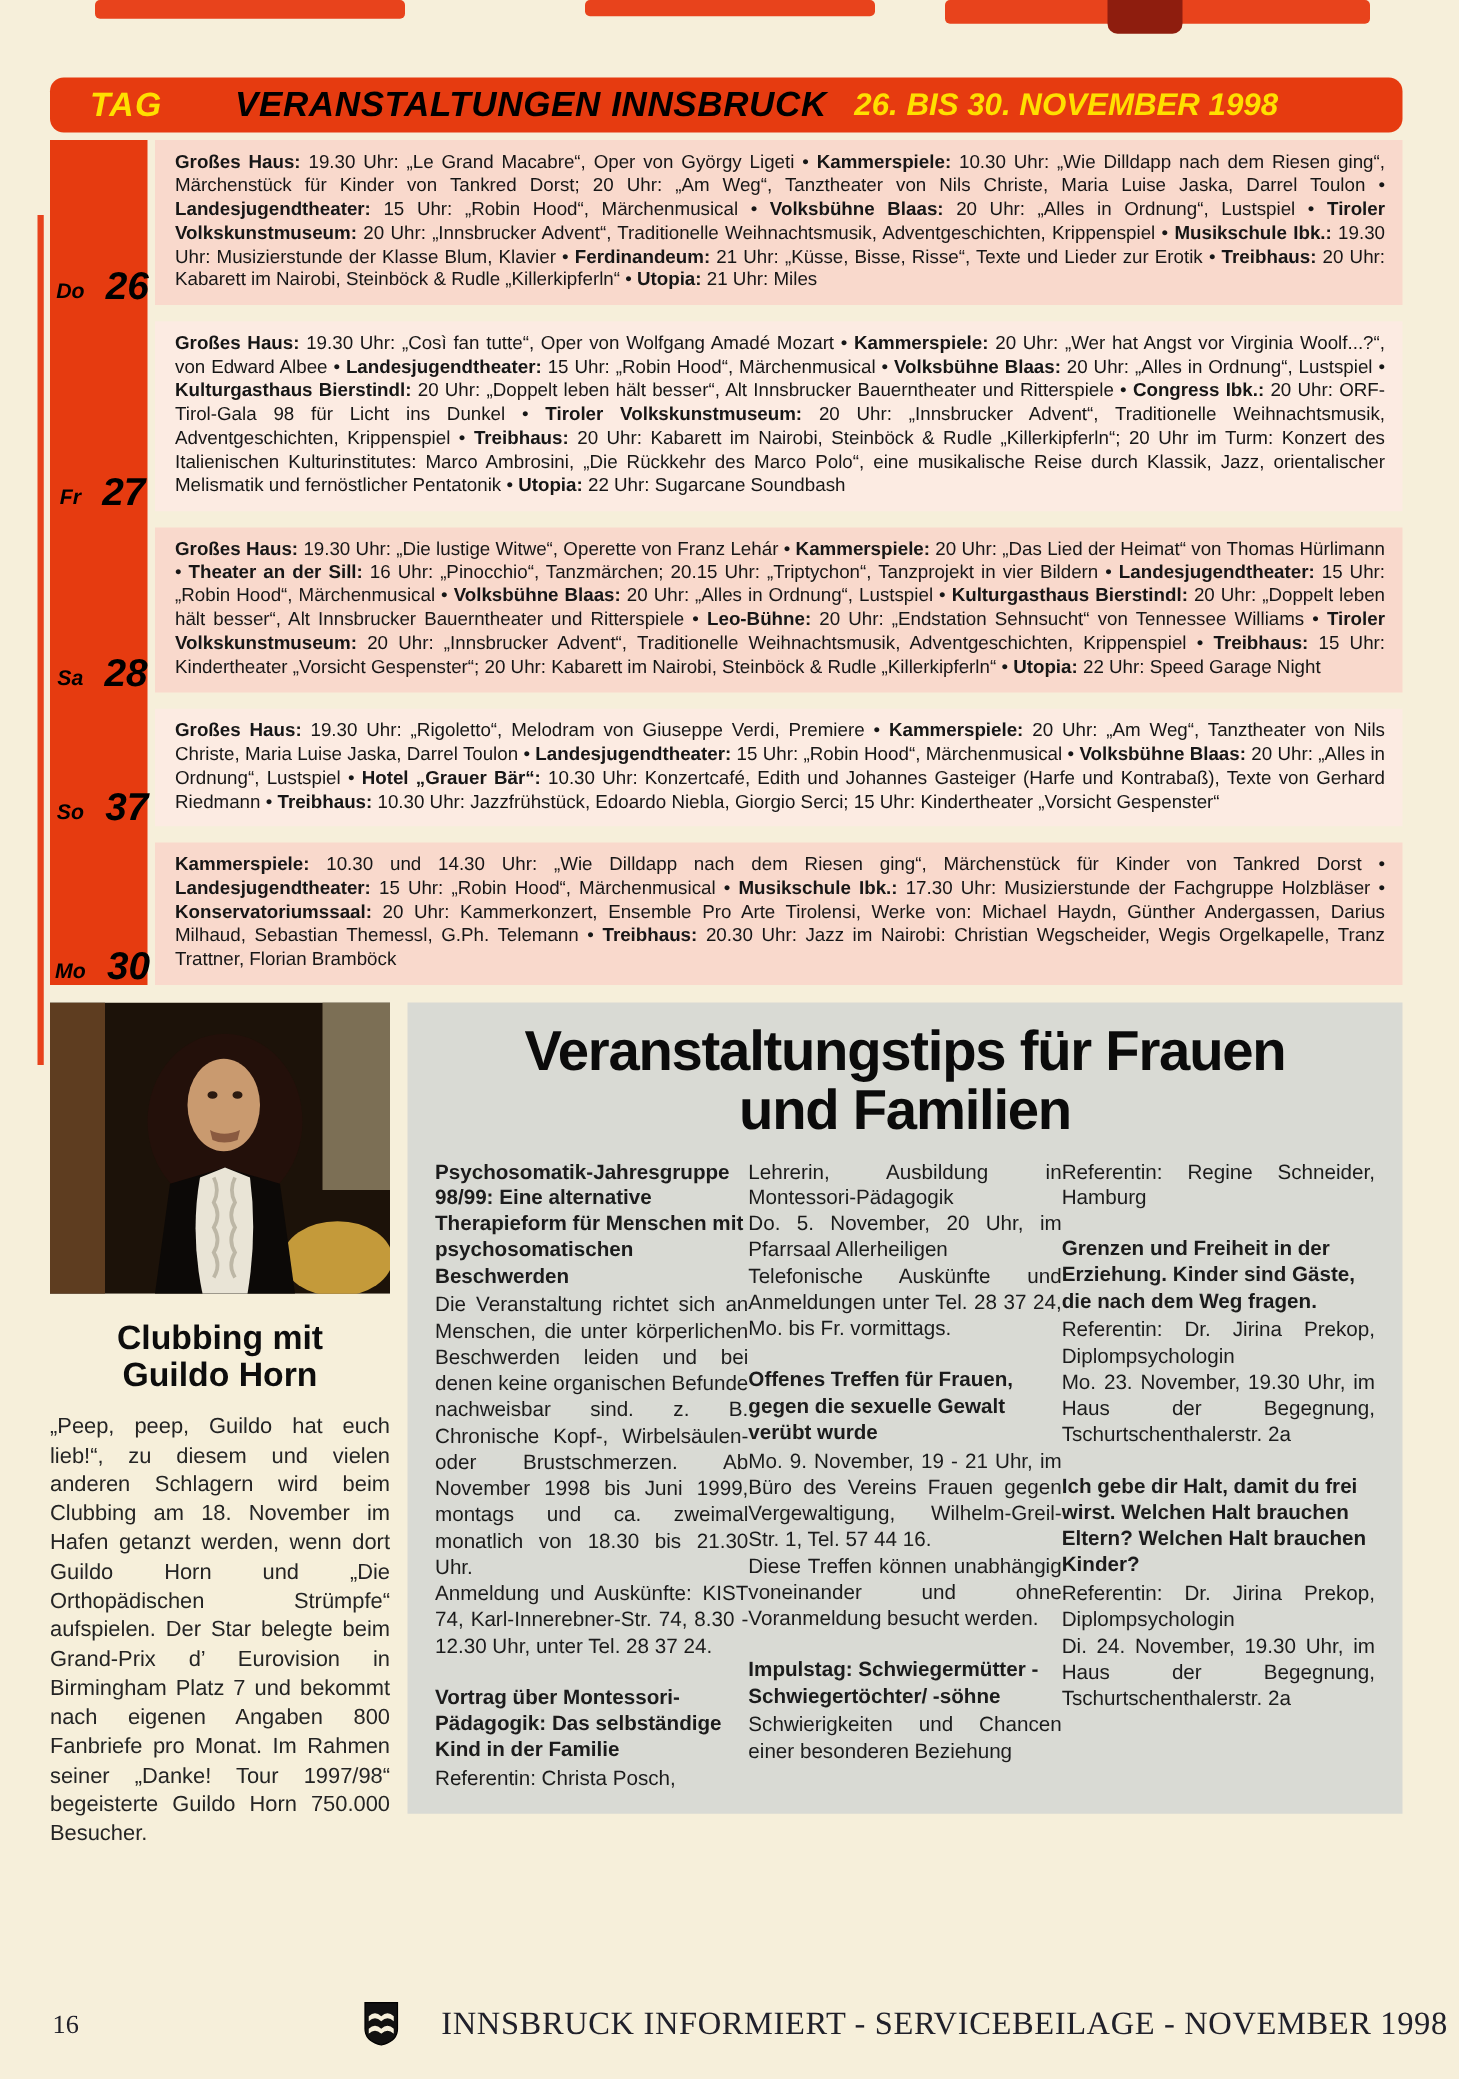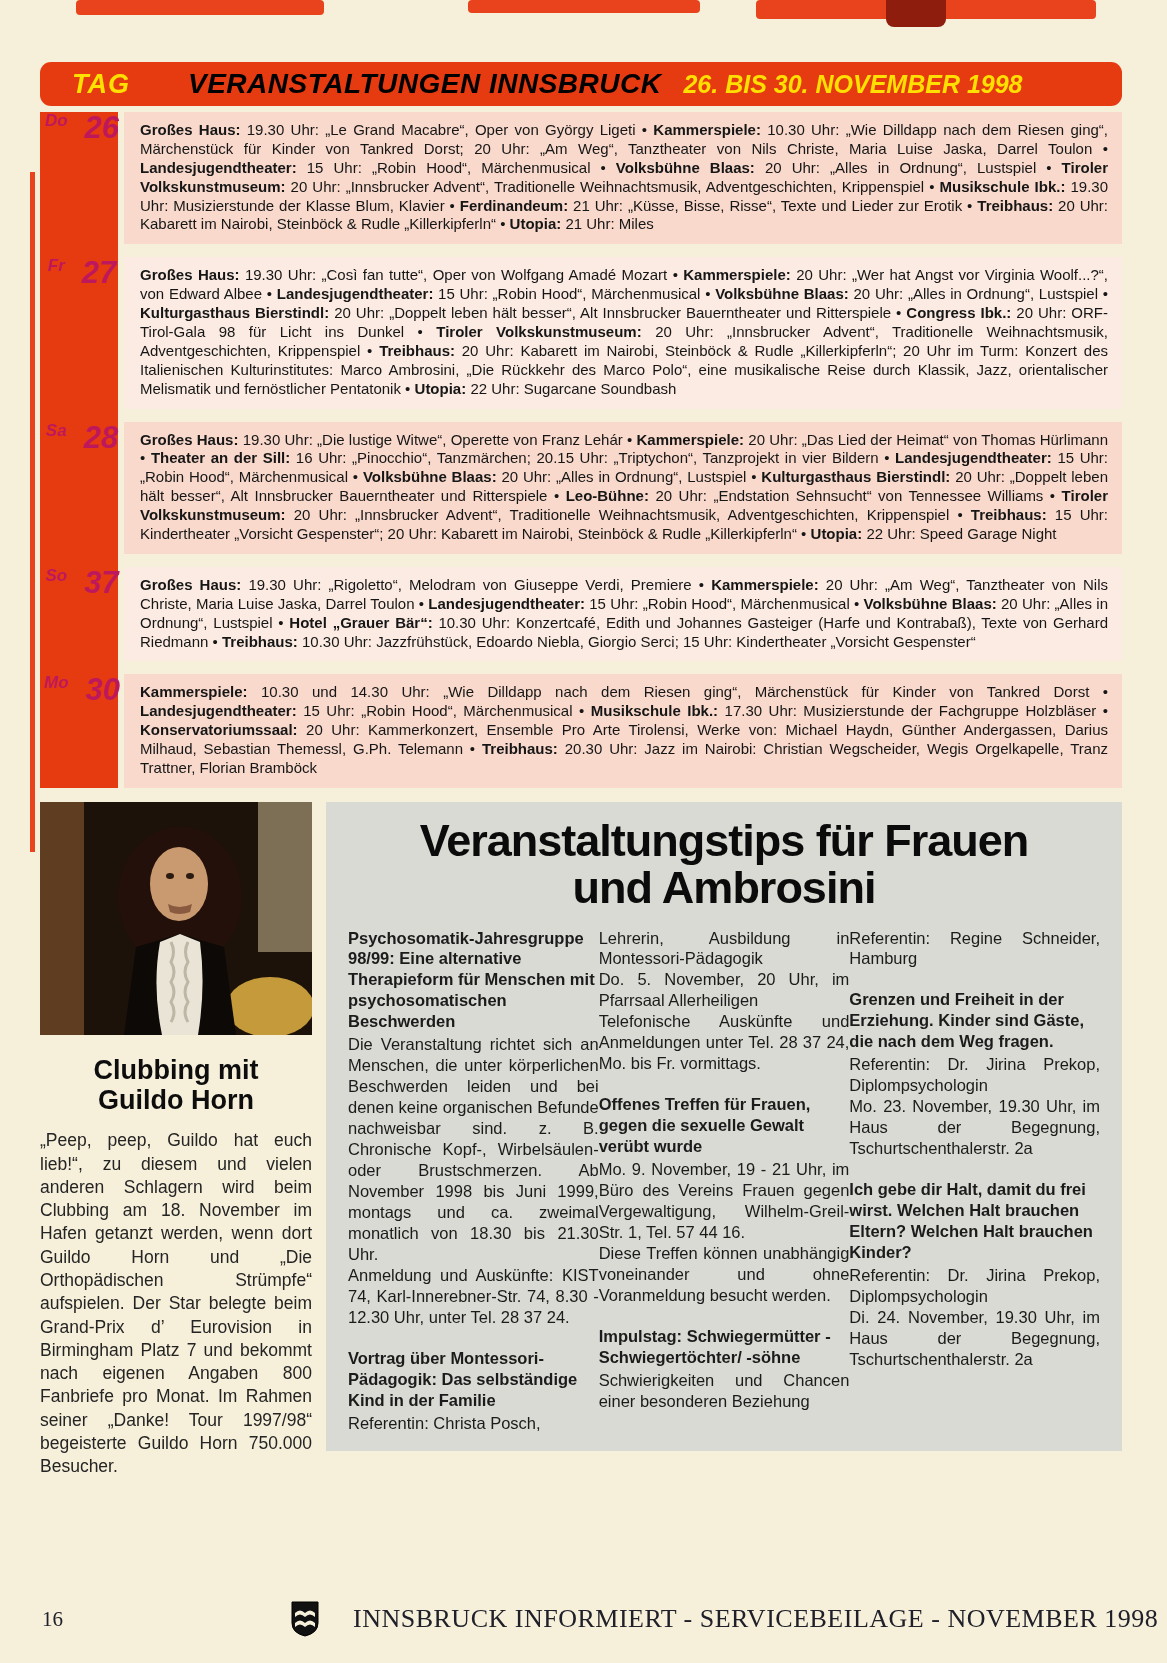--- a/index.html
+++ b/index.html
@@ -27,22 +27,22 @@
   .hdr-tag{color:#ffe000;font-size:27px;margin-left:32px;letter-spacing:1px;}
   .hdr-title{color:#000000;font-size:28px;margin-left:58px;letter-spacing:.5px;white-space:nowrap;}
   .hdr-date{color:#ffe000;font-size:25px;margin-left:22px;white-space:nowrap;}
 
   
   .events{position:relative;margin-top:6px;}
   .red-strip{position:absolute;left:0;top:0;bottom:0;width:78px;background:#e63b10;}
   .event-row{display:flex;position:relative;margin-bottom:13px;}
   .event-row:last-child{margin-bottom:0;}
   .day-label{
-    flex:0 0 84px;width:84px;display:flex;align-items:flex-start;justify-content:center;
-    z-index:1;color:#be185d;font-weight:bold;font-style:italic;line-height:1;
+    flex:0 0 84px;width:84px;display:flex;align-items:flex-end;justify-content:center;
+    z-index:1;color:#000000;font-weight:bold;font-style:italic;line-height:1;
   }
   .day-prefix{font-size:17px;padding-bottom:3px;}
   .day-number{font-size:31px;margin-left:17px;}
   .event-body{
     flex:1;background:#f9d9cc;padding:9px 14px 10px 16px;
     font-size:15px;line-height:1.26;text-align:justify;color:#161616;
   }
   .event-row:nth-child(even) .event-body{background:#fcebe2;}
   .event-body .b{font-weight:bold;}
 
@@ -157,21 +157,21 @@
       <div class="clubbing-head">
         <span>Clubbing mit</span><br>
         <span>Guildo Horn</span>
       </div>
       <div class="clubbing-body">„Peep, peep, Guildo hat euch lieb!“, zu diesem und vielen anderen Schlagern wird beim Clubbing am 18. November im Hafen getanzt werden, wenn dort Guildo Horn und „Die Orthopädischen Strümpfe“ aufspielen. Der Star belegte beim Grand-Prix d’ Eurovision in Birmingham Platz 7 und bekommt nach eigenen Angaben 800 Fanbriefe pro Monat. Im Rahmen seiner „Danke! Tour 1997/98“ begeisterte Guildo Horn 750.000 Besucher.</div>
     </div>
 
     <div class="gray-box">
       <div class="tips-title">
         <span>Veranstaltungstips für Frauen</span><br>
-        <span>und Ambrosini</span>
+        <span>und Familien</span>
       </div>
       <div class="tips-cols" id="tips-cols">
           <div class="tips-col">
             <div class="tips-head">Psychosomatik-Jahresgruppe 98/99: Eine alternative Therapieform für Menschen mit psychosomatischen Beschwerden</div>
             <div class="tips-para">Die Veranstaltung richtet sich an Menschen, die unter körperlichen Beschwerden leiden und bei denen keine organischen Befunde nachweisbar sind. z. B. Chronische Kopf-, Wirbelsäulen- oder Brustschmerzen. Ab November 1998 bis Juni 1999, montags und ca. zweimal monatlich von 18.30 bis 21.30 Uhr.</div>
             <div class="tips-para">Anmeldung und Auskünfte: KIST 74, Karl-Innerebner-Str. 74, 8.30 - 12.30 Uhr, unter Tel. 28 37 24.</div>
             <div class="tips-head">Vortrag über Montessori-Pädagogik: Das selbständige Kind in der Familie</div>
             <div class="tips-para">Referentin: Christa Posch,</div>
           </div>
           <div class="tips-col">

